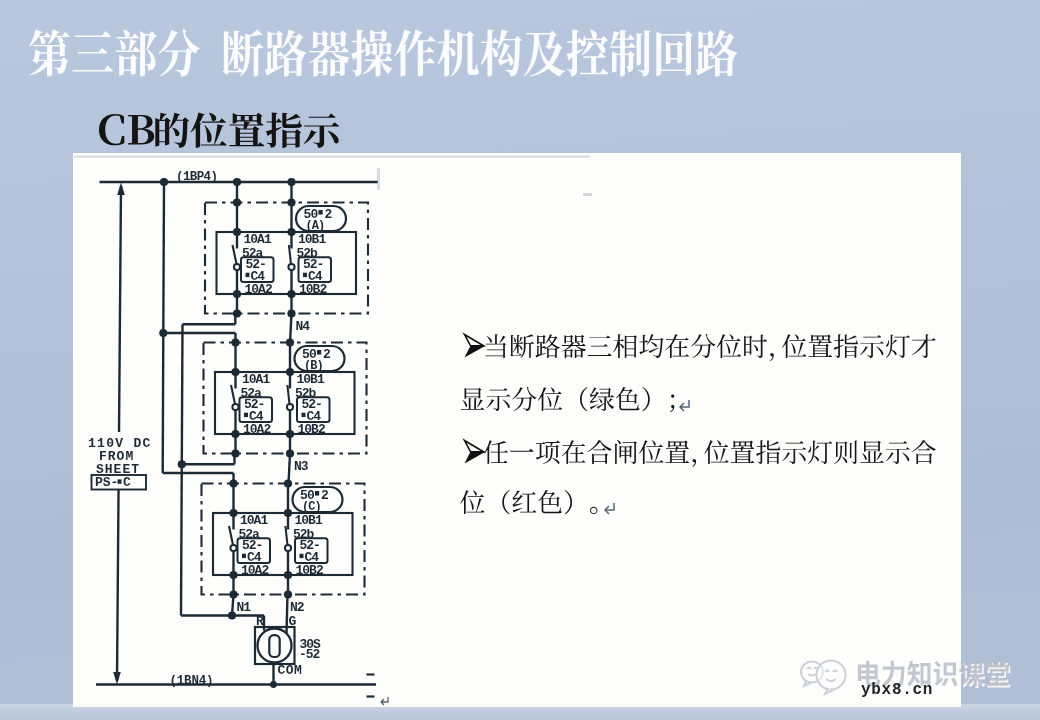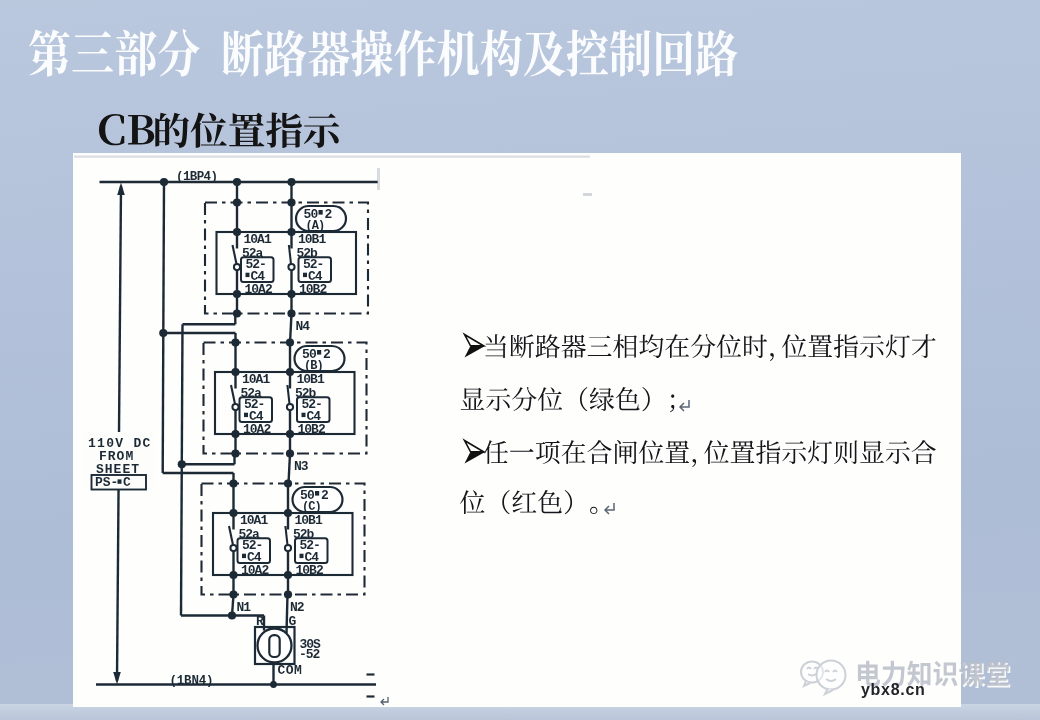--- a/index.html
+++ b/index.html
@@ -1,20 +1,20 @@
 <!DOCTYPE html>
 <html><head><meta charset="utf-8"><title>s</title><style>
 html,body{margin:0;padding:0;background:#fff}
 #pg{position:relative;width:1040px;height:720px;overflow:hidden;
  background:linear-gradient(176deg,#bac8de 0%,#b3c2da 35%,#aebdd6 70%,#b1bfd6 100%);
  font-family:"Liberation Sans",sans-serif}
 #panel{position:absolute;left:73px;top:153px;width:888px;height:554px;background:#fefefd}
 #strip{position:absolute;left:0;top:704px;width:1040px;height:16px;
  background:linear-gradient(180deg,#cbd5e3 0%,#c2cedf 40%,#b9c6da 100%)}
-#ybx{position:absolute;left:861px;top:681px;font-family:Liberation Sans, sans-serif;
+#ybx{position:absolute;left:861px;top:681px;font-family:Liberation Mono, monospace;
  font-weight:bold;font-size:16px;letter-spacing:0.7px;color:#23242a}
 </style></head><body>
 <div id="pg">
 <div id="strip"></div>
 <div id="panel"></div>
 <svg width="1040" height="720" style="position:absolute;left:0;top:0">
 <rect x="74" y="155.5" width="516" height="2.2" fill="#d9dde2"></rect>
 <filter id="sb" x="-5%" y="-5%" width="110%" height="110%">
         <feGaussianBlur stdDeviation="0.33"></feGaussianBlur>
       </filter>

